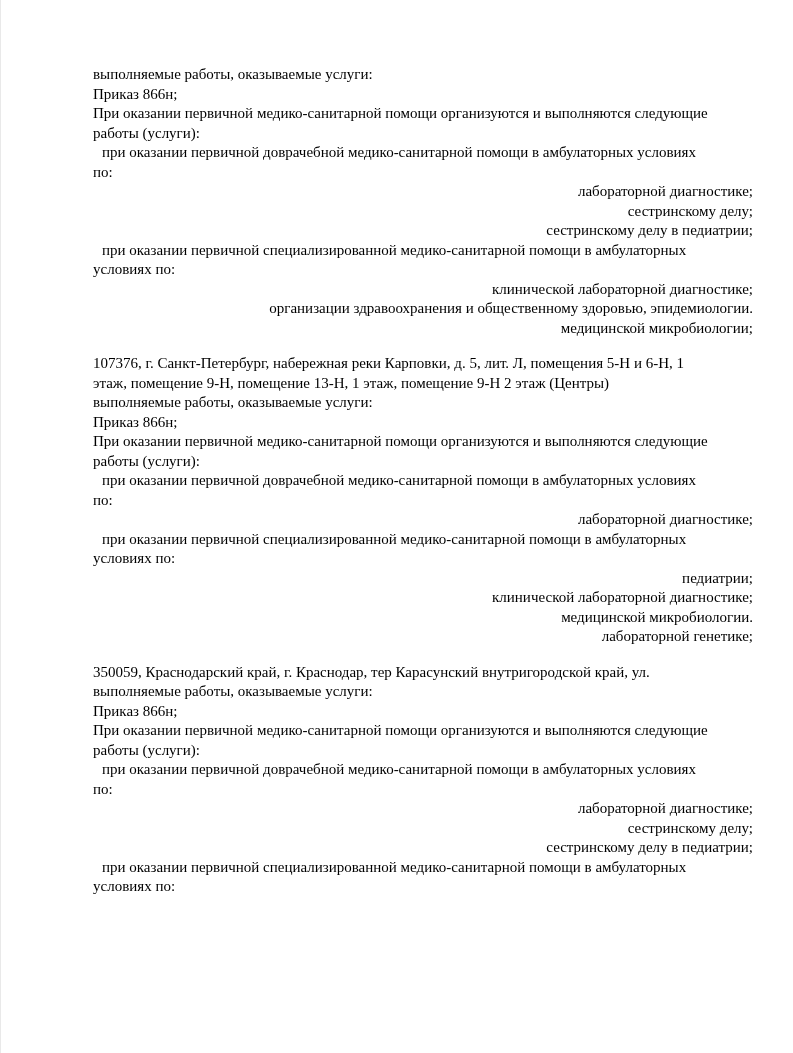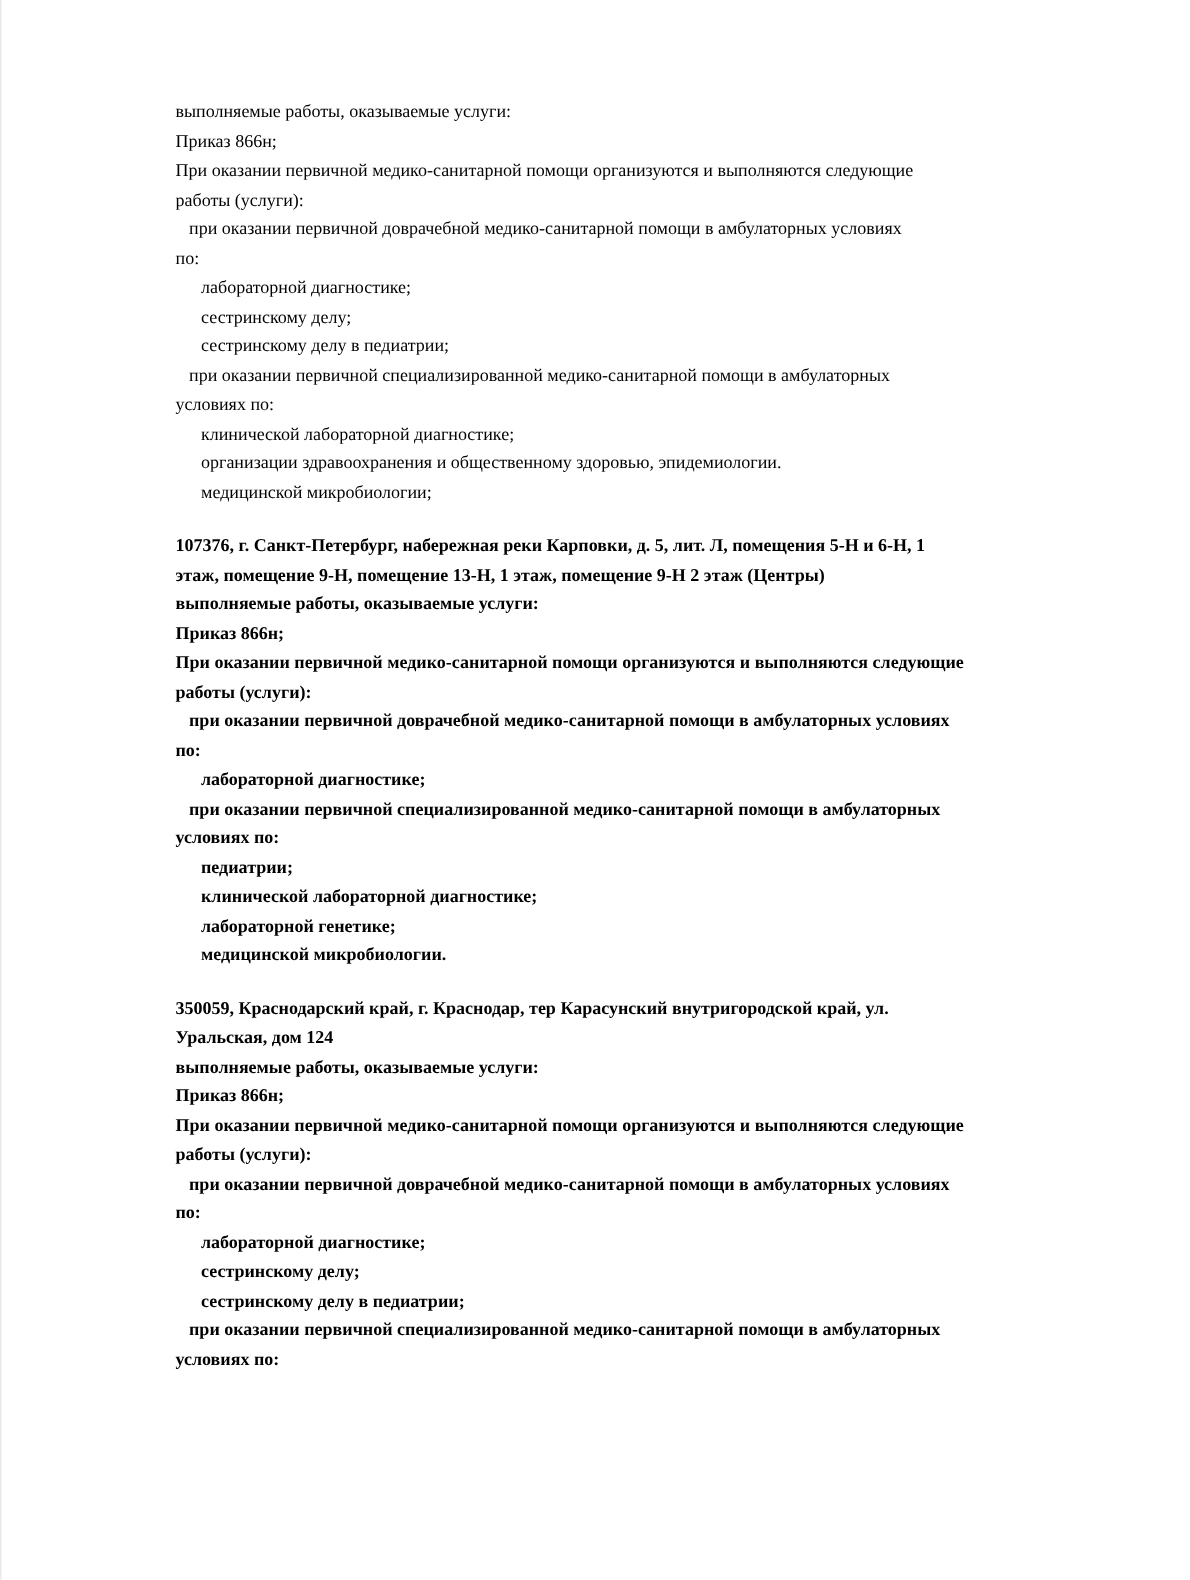--- a/index.html
+++ b/index.html
@@ -19,30 +19,29 @@
     left: 0;
     top: 0;
     width: 1px;
     height: 100%;
   }
   .doc {
     position: absolute;
     left: 93px;
     top: 65px;
     width: 660px;
-    font-size: 12px;
+    font-size: 15px;
     line-height: 19.5px;
     font-weight: 400;
-    margin-left: 24px;
   }
   .section { margin: 0; }
-  .section + .section { margin-top: 16px; font-weight: bold; }
+  .section + .section { margin-top: 16px; }
   .line { white-space: nowrap; }
   .line.i1 { padding-left: 9px; }
-  .line.i2 { padding-left: 17px; }
+  .line.i2 { padding-left: 17px; text-align: right; }
 </style>
 </head>
 <body style="background: rgb(255, 255, 255);">
 
 <div class="page-edge" style="background: rgb(233, 233, 233);"></div>
 
 <div class="doc" id="doc" style="color: rgb(0, 0, 0);">
     <div class="section">
       <div class="line">выполняемые работы, оказываемые услуги:</div>
       <div class="line">Приказ 866н;</div>
@@ -66,26 +65,25 @@
       <div class="line">Приказ 866н;</div>
       <div class="line">При оказании первичной медико-санитарной помощи организуются и выполняются следующие</div>
       <div class="line">работы (услуги):</div>
       <div class="line i1">при оказании первичной доврачебной медико-санитарной помощи в амбулаторных условиях</div>
       <div class="line">по:</div>
       <div class="line i2">лабораторной диагностике;</div>
       <div class="line i1">при оказании первичной специализированной медико-санитарной помощи в амбулаторных</div>
       <div class="line">условиях по:</div>
       <div class="line i2">педиатрии;</div>
       <div class="line i2">клинической лабораторной диагностике;</div>
+      <div class="line i2">медицинской микробиологии.</div>
       <div class="line i2">лабораторной генетике;</div>
-      <div class="line i2">медицинской микробиологии.</div>
     </div>
     <div class="section">
       <div class="line">350059, Краснодарский край, г. Краснодар, тер Карасунский внутригородской край, ул.</div>
-      <div class="line">Уральская, дом 124</div>
       <div class="line">выполняемые работы, оказываемые услуги:</div>
       <div class="line">Приказ 866н;</div>
       <div class="line">При оказании первичной медико-санитарной помощи организуются и выполняются следующие</div>
       <div class="line">работы (услуги):</div>
       <div class="line i1">при оказании первичной доврачебной медико-санитарной помощи в амбулаторных условиях</div>
       <div class="line">по:</div>
       <div class="line i2">лабораторной диагностике;</div>
       <div class="line i2">сестринскому делу;</div>
       <div class="line i2">сестринскому делу в педиатрии;</div>
       <div class="line i1">при оказании первичной специализированной медико-санитарной помощи в амбулаторных</div>

